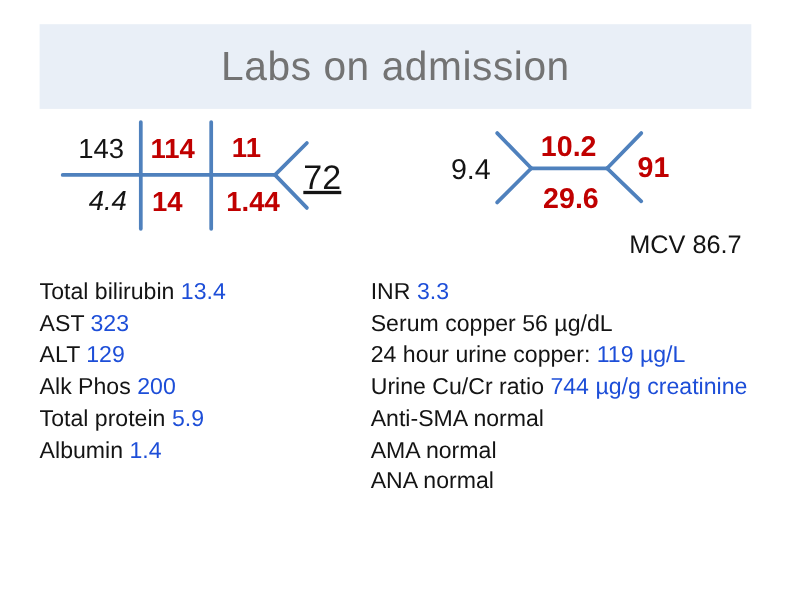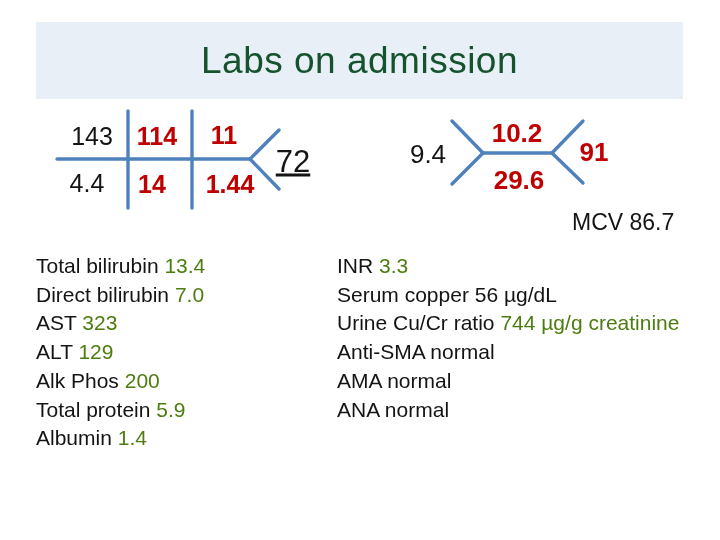--- a/index.html
+++ b/index.html
@@ -11,21 +11,21 @@
     color:#141414;
     overflow:hidden;
   }
   .title-band {
     position:absolute;
     left:36px; top:22px;
     width:647px; height:77px;
     background:#e9eff7;
     display:flex; align-items:center; justify-content:center;
   }
-  .title-text { font-size:37px; color:#14532d; letter-spacing:0.5px; }
+  .title-text { font-size:37px; color:#737373; letter-spacing:0.5px; }
 
   .fishbone-svg { position:absolute; left:0; top:0; pointer-events:none; }
   .fb-line { stroke:#4f81bd; stroke-width:3.4; stroke-linecap:round; }
 
   .fb-val {
     position:absolute;
     transform:translate(-50%,-50%);
     font-size:25px;
     color:#141414;
     white-space:nowrap;
@@ -46,21 +46,21 @@
   .panel {
     position:absolute;
     top:252px;
     font-size:21px;
     line-height:28.7px;
     color:#141414;
   }
   .panel-left  { left:36px; }
   .panel-right { left:337px; }
   .lab-line { white-space:pre; }
-  .lab-line .val { color:#4d7c0f; }
+  .lab-line .val { color:#1d4ed8; }
 </style>
 </head>
 <body>
 
 <div class="slide">
 
   <div class="title-band">
     <div class="title-text">Labs on admission</div>
   </div>
 
@@ -75,45 +75,45 @@
     <g>
       <line class="fb-line" x1="483" y1="153" x2="552" y2="153"></line>
       <line class="fb-line" x1="483" y1="153" x2="452" y2="121"></line>
       <line class="fb-line" x1="483" y1="153" x2="452" y2="184"></line>
       <line class="fb-line" x1="552" y1="153" x2="583" y2="121"></line>
       <line class="fb-line" x1="552" y1="153" x2="583" y2="183"></line>
     </g>
   </svg>
 
   <span class="fb-val" style="left:92px;  top:136px;">143</span>
-  <span class="fb-val" style="left:87px;  top:183px;">4.4</span>
+  <span class="fb-val" style="left:98px;  top:183px;font-style:italic;">4.4</span>
   <span class="fb-val red" style="left:157px; top:136px;">114</span>
   <span class="fb-val red" style="left:152px; top:184px;text-align:right;">14</span>
   <span class="fb-val red" style="left:224px; top:135px;">11</span>
   <span class="fb-val red" style="left:230px; top:184px;">1.44</span>
   <span class="fb-val glucose" style="left:293px; top:161px;text-decoration:underline;">72</span>
 
   <span class="fb-val cbc" style="left:428px; top:154px;">9.4</span>
   <span class="fb-val cbc red" style="left:517px; top:133px;">10.2</span>
   <span class="fb-val cbc red" style="left:519px; top:180px;">29.6</span>
   <span class="fb-val cbc red" style="left:594px; top:152px;">91</span>
   <div class="mcv-label">MCV 86.7</div>
 
   <div class="panel panel-left">
     <div class="lab-line"><span>Total bilirubin </span><span class="val">13.4</span></div>
-    <div class="lab-line"><span>Direct bilirubin </span><span class="val">7.0</span></div>
     <div class="lab-line"><span>AST </span><span class="val">323</span></div>
     <div class="lab-line"><span>ALT </span><span class="val">129</span></div>
     <div class="lab-line"><span>Alk Phos </span><span class="val">200</span></div>
     <div class="lab-line"><span>Total protein </span><span class="val">5.9</span></div>
     <div class="lab-line"><span>Albumin </span><span class="val">1.4</span></div>
   </div>
 
   <div class="panel panel-right">
     <div class="lab-line"><span>INR </span><span class="val">3.3</span></div>
     <div class="lab-line"><span>Serum copper 56 µg/dL</span><span class="val"></span></div>
+    <div class="lab-line"><span>24 hour urine copper: </span><span class="val">119 µg/L</span></div>
     <div class="lab-line"><span>Urine Cu/Cr ratio </span><span class="val">744 µg/g creatinine</span></div>
     <div class="lab-line"><span>Anti-SMA normal</span><span class="val"></span></div>
     <div class="lab-line"><span>AMA normal</span><span class="val"></span></div>
     <div class="lab-line"><span>ANA normal</span><span class="val"></span></div>
   </div>
 
 </div>
 
 </body></html>

